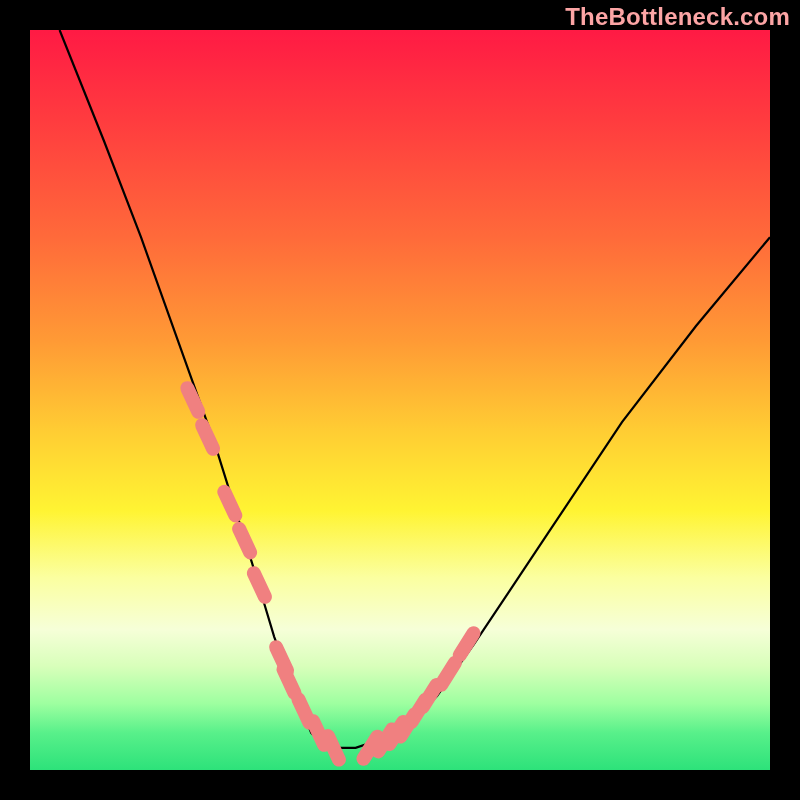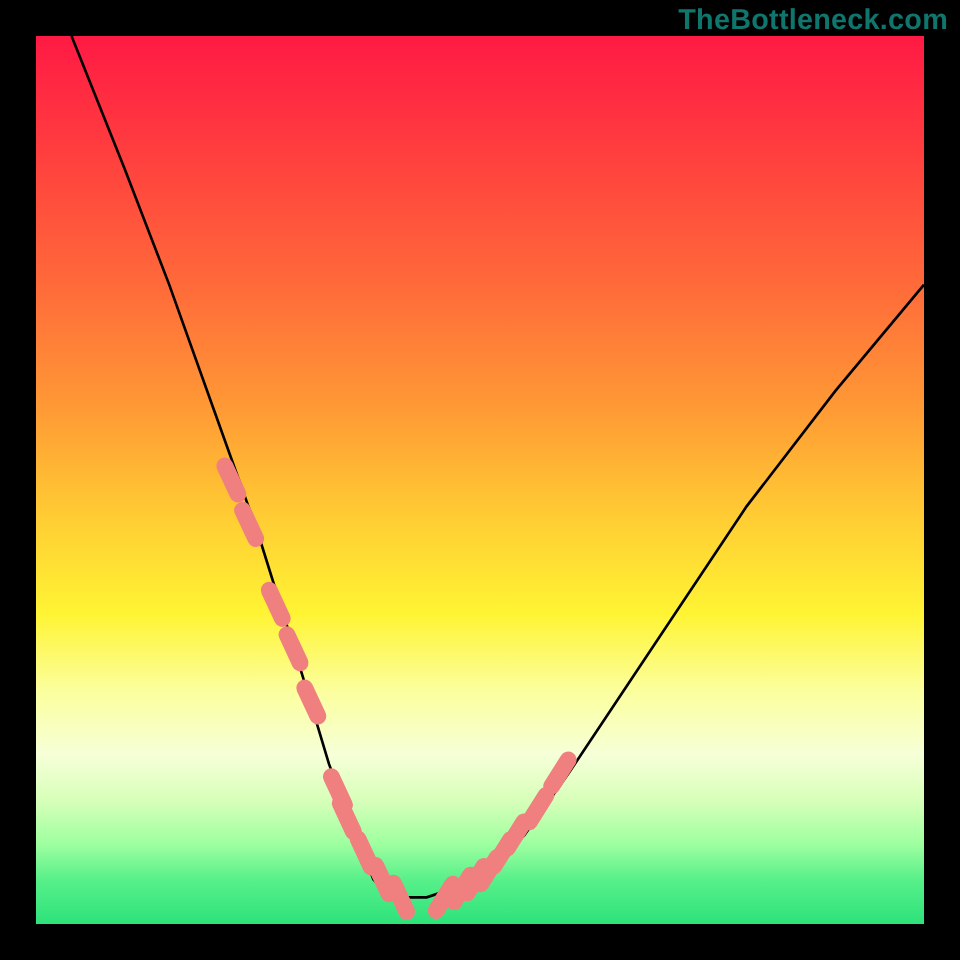--- a/index.html
+++ b/index.html
@@ -36,21 +36,21 @@
       #58f08a 95%,
       #2de27a 100%);
   }
   .watermark {
     position: absolute;
     top: 3px;
     right: 10px;
     font-family: Arial, Helvetica, sans-serif;
     font-size: 24px;
     font-weight: 600;
-    color: #0f766e;
+    color: #fca5a5;
     letter-spacing: 0.2px;
     z-index: 5;
   }
   svg.curve {
     position: absolute;
     left: 0;
     top: 0;
     width: 740px;
     height: 740px;
   }

